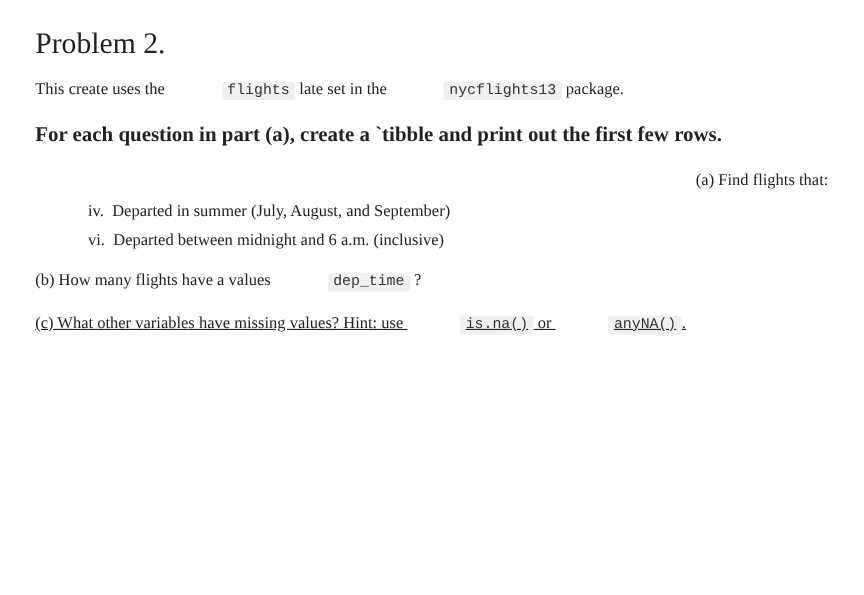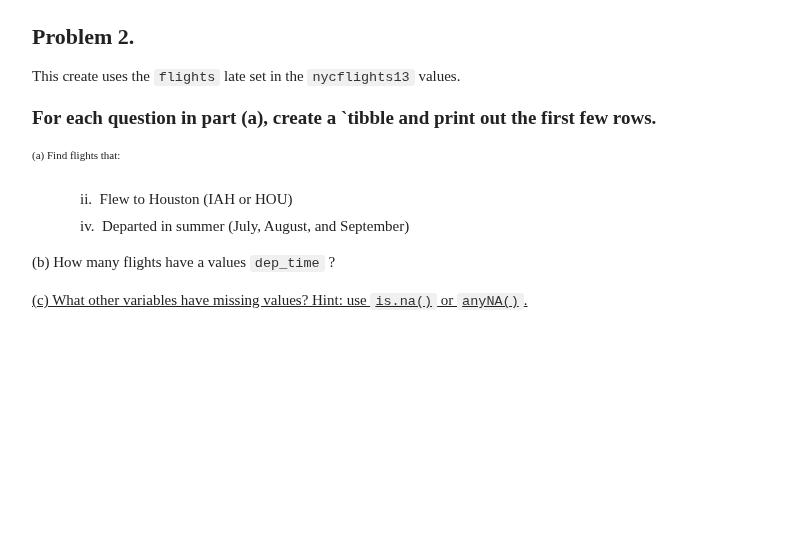--- a/index.html
+++ b/index.html
@@ -12,52 +12,54 @@
       background: #ffffff;
       font-family: Georgia, 'Times New Roman', serif;
       font-size: 15px;
       color: #222222;
       padding: 24px 32px;
       width: 785px;
       min-height: 541px;
     }
 
     .problem-title {
-      font-size: 22px;
-      font-weight: bold;
+      font-size: 27px;
+      font-weight: normal;
       margin-bottom: 14px;
       font-family: Georgia, serif;
     }
 
     .intro-line {
       font-size: 15px;
       margin-bottom: 14px;
       line-height: 1.6;
     }
 
     code {
       font-family: 'Courier New', Courier, monospace;
       font-size: 13.5px;
       background-color: #f0f0f0;
       padding: 1px 5px;
       border-radius: 3px;
       color: #333;
+      margin-left: 48px;
     }
 
     .bold-instruction {
       font-weight: bold;
       font-size: 19px;
       margin-bottom: 14px;
       line-height: 1.6;
     }
 
     .part-label {
-      font-size: 11px;
-      margin-bottom: 22px;
+      font-size: 15px;
+      margin-bottom: 4px;
       line-height: 1.6;
+      text-align: right;
     }
 
     .sub-list {
       margin-left: 48px;
       margin-bottom: 10px;
     }
 
     .sub-item {
       font-size: 15px;
       line-height: 1.7;
@@ -76,33 +78,33 @@
       line-height: 1.6;
       text-decoration: underline;
     }
   </style>
 </head>
 <body>
 
 <h1 class="problem-title">Problem 2.</h1>
 
 <p class="intro-line">
-  <span>This create uses the </span><code>flights</code><span> late set in the </span><code>nycflights13</code><span> values.</span>
+  <span>This create uses the </span><code>flights</code><span> late set in the </span><code>nycflights13</code><span> package.</span>
 </p>
 
 <p class="bold-instruction">For each question in part (a), create a `tibble and print out the first few rows.</p>
 
 <p class="part-label">(a) Find flights that:</p>
 
 <div class="sub-list">
   <div class="sub-item">
-    <span>ii.</span>&nbsp;&nbsp;<span>Flew to Houston (IAH or HOU)</span>
+    <span>iv.</span>&nbsp;&nbsp;<span>Departed in summer (July, August, and September)</span>
   </div>
   <div class="sub-item">
-    <span>iv.</span>&nbsp;&nbsp;<span>Departed in summer (July, August, and September)</span>
+    <span>vi.</span>&nbsp;&nbsp;<span>Departed between midnight and 6 a.m. (inclusive)</span>
   </div>
 </div>
 
 <p class="part-b">
   <span>(b) How many flights have a values </span><code>dep_time</code><span> ?</span>
 </p>
 
 <p class="part-c">
   <span>(c) What other variables have missing values? Hint: use </span><code>is.na()</code><span> or </span><code>anyNA()</code><span>.</span>
 </p>

